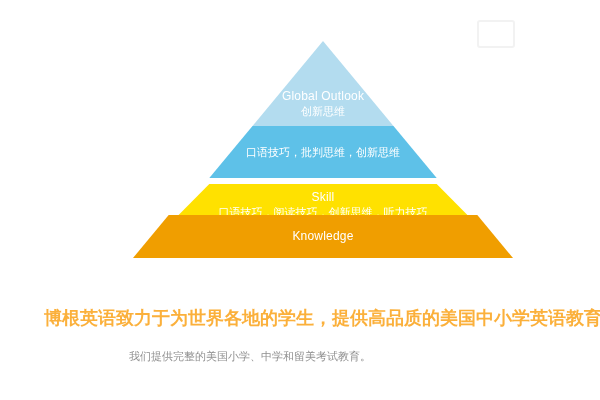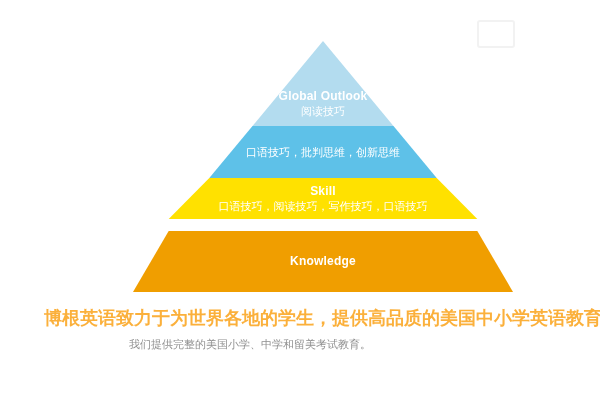--- a/index.html
+++ b/index.html
@@ -14,62 +14,62 @@
   }
   
   .pyramid{
     position:absolute;left:133px;top:41px;width:380px;height:229px;
   }
   .band{
     position:absolute;left:0;width:380px;
     display:flex;flex-direction:column;align-items:center;justify-content:center;
     color:#ffffff;text-align:center;
   }
-  .band .en{font-size:12px;line-height:15px;font-weight:700;letter-spacing:.2px;}
+  .band .en{font-size:12px;line-height:15px;font-weight:400;letter-spacing:.2px;}
   .band .cn{font-size:11px;line-height:14px;font-weight:400;}
   .band-1{top:0;height:85px;justify-content:flex-end;padding-bottom:8px;box-sizing:border-box;
     clip-path:polygon(50% 0, 68.55% 100%, 31.45% 100%);}
   .band-2{top:85px;height:52px;
     clip-path:polygon(31.45% 0, 68.55% 0, 79.92% 100%, 20.08% 100%);}
-  .band-3{top:137px;height:41px;
+  .band-3{top:143px;height:41px;
     clip-path:polygon(20.08% 0, 79.92% 0, 90.61% 100%, 9.39% 100%);}
-  .band-4{top:190px;height:61px;
+  .band-4{top:174px;height:43px;
     clip-path:polygon(9.39% 0, 90.61% 0, 100% 100%, 0 100%);}
   
   .headline{
     position:absolute;top:306px;left:0;width:646px;
     text-align:center;font-size:18px;font-weight:bold;line-height:24px;
   }
   
   .description{
-    position:absolute;top:335px;left:0;width:500px;
+    position:absolute;top:347px;left:0;width:500px;
     text-align:center;font-size:11px;line-height:19px;
   }
 </style>
 </head>
 <body>
 
 <div class="canvas">
 
   <div class="ghost-rect"></div>
 
   <div class="pyramid">
 
     <div class="band band-1" style="background: rgb(179, 220, 239);">
       <div class="en">Global Outlook</div>
-      <div class="cn">阅读技巧</div>
+      <div class="cn">创新思维</div>
     </div>
 
     <div class="band band-2" style="background: rgb(94, 193, 232);">
       <div class="cn">口语技巧，批判思维，创新思维</div>
     </div>
 
     <div class="band band-3" style="background: rgb(255, 225, 0);">
       <div class="en">Skill</div>
-      <div class="cn">口语技巧，阅读技巧，写作技巧，口语技巧</div>
+      <div class="cn">口语技巧，阅读技巧，创新思维，听力技巧</div>
     </div>
 
     <div class="band band-4" style="background: rgb(240, 158, 0);">
       <div class="en">Knowledge</div>
     </div>
 
   </div>
 
   <div class="headline" style="color: rgb(251, 176, 59);">博根英语致力于为世界各地的学生，提供高品质的美国中小学英语教育</div>
 

